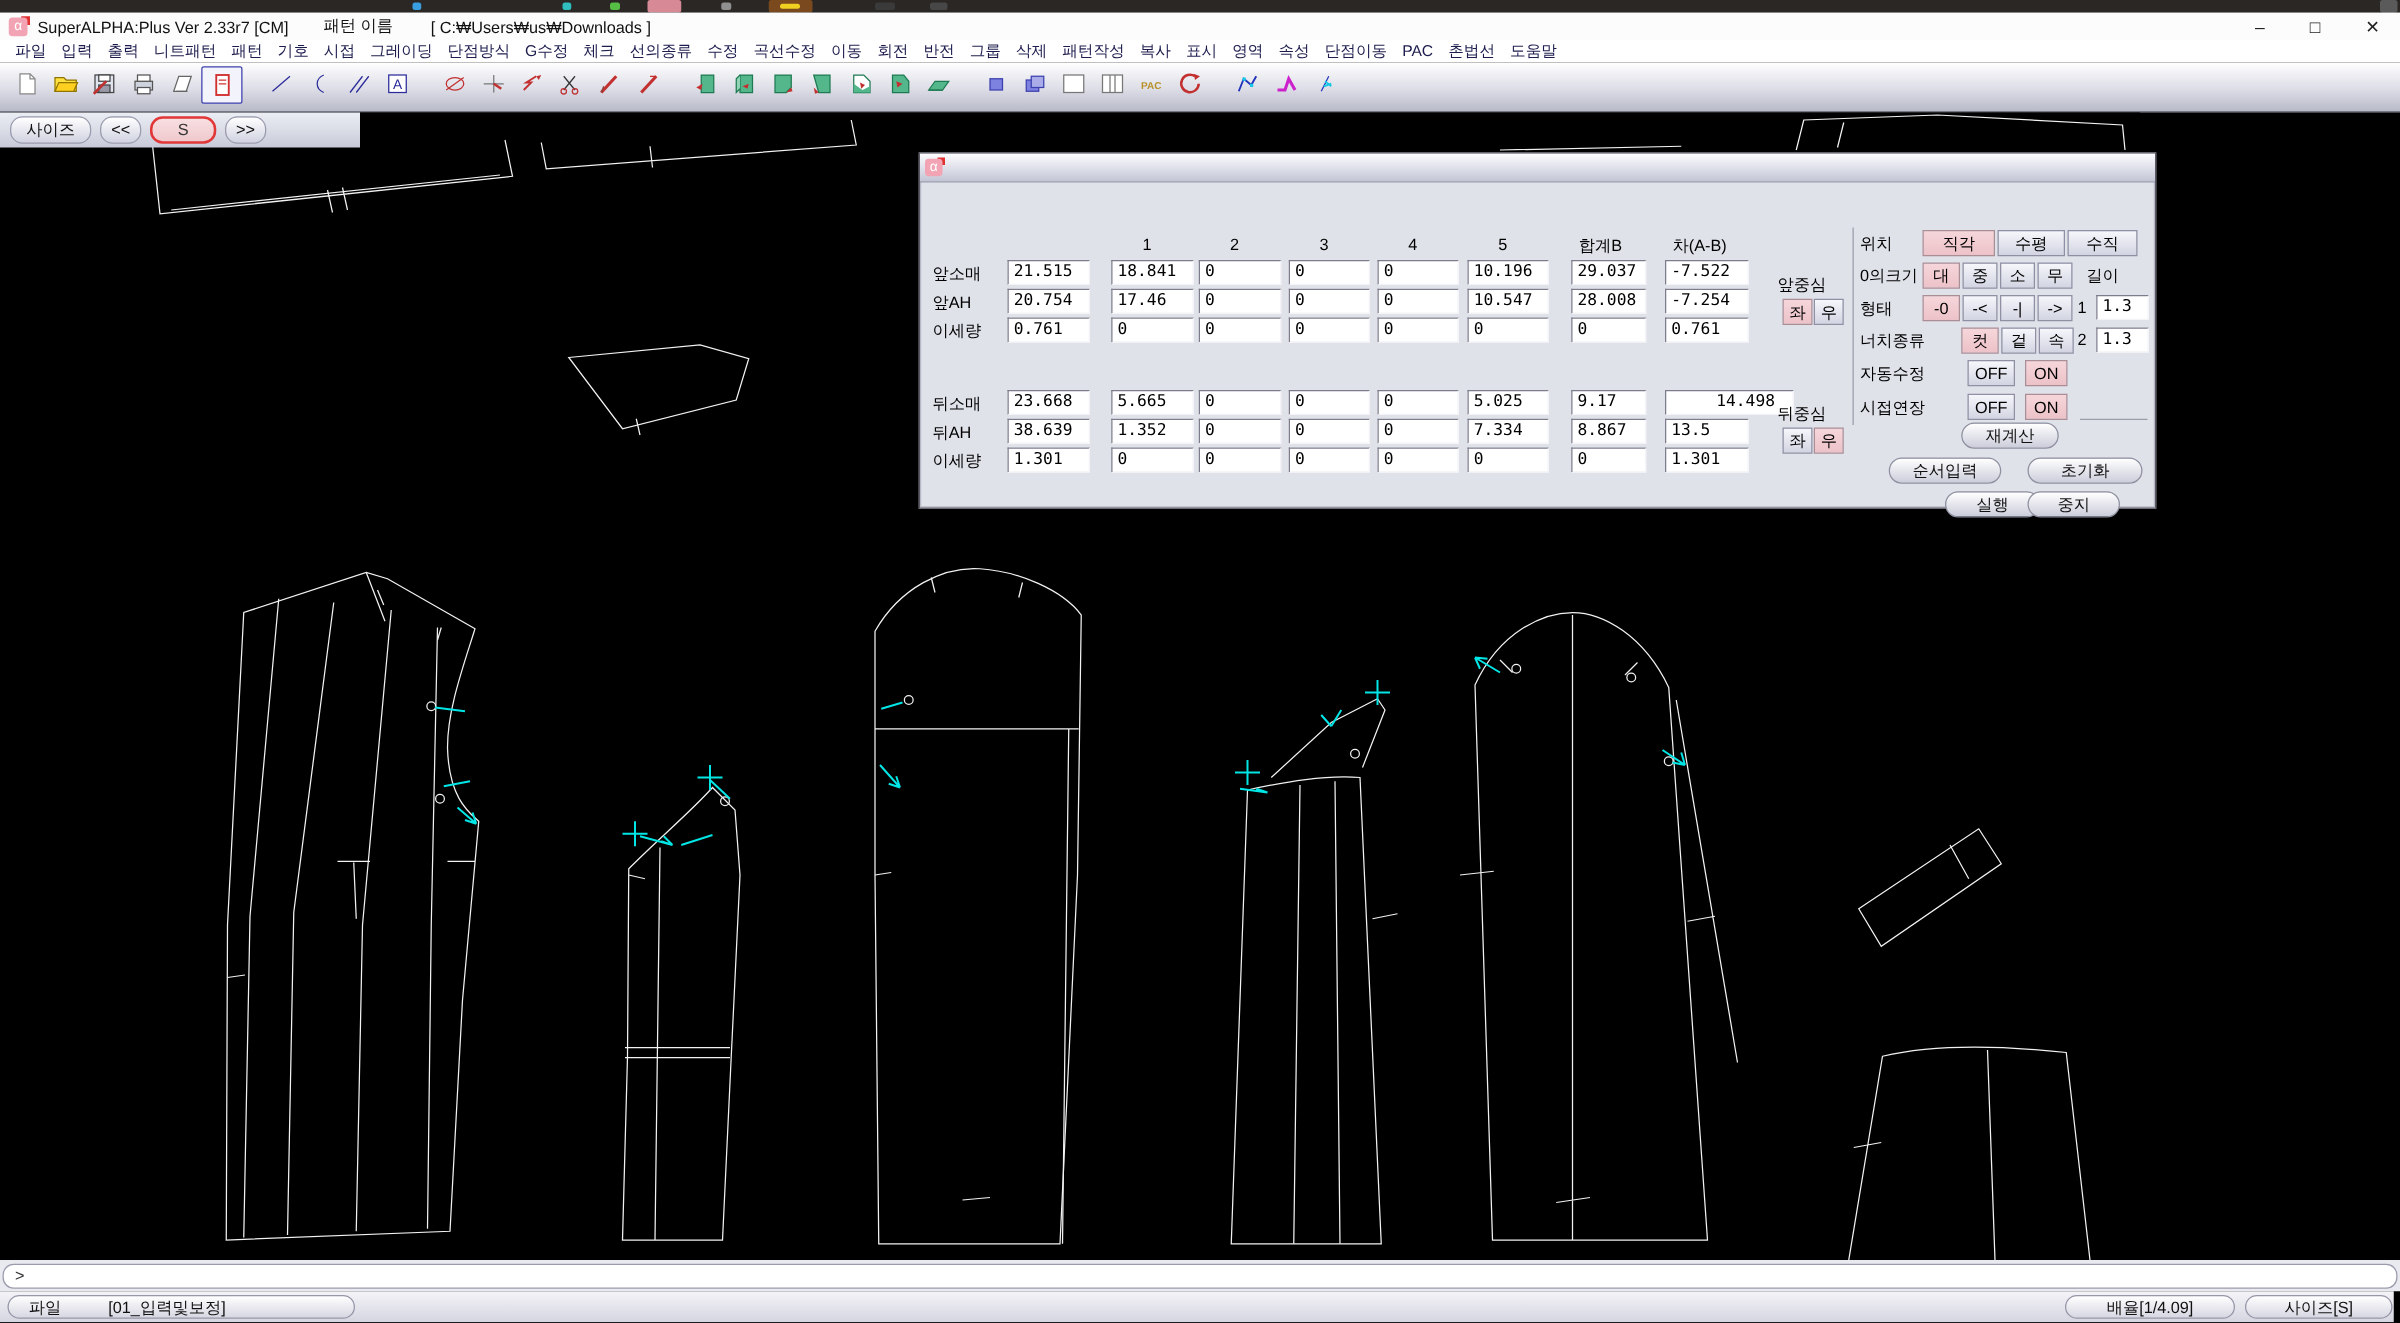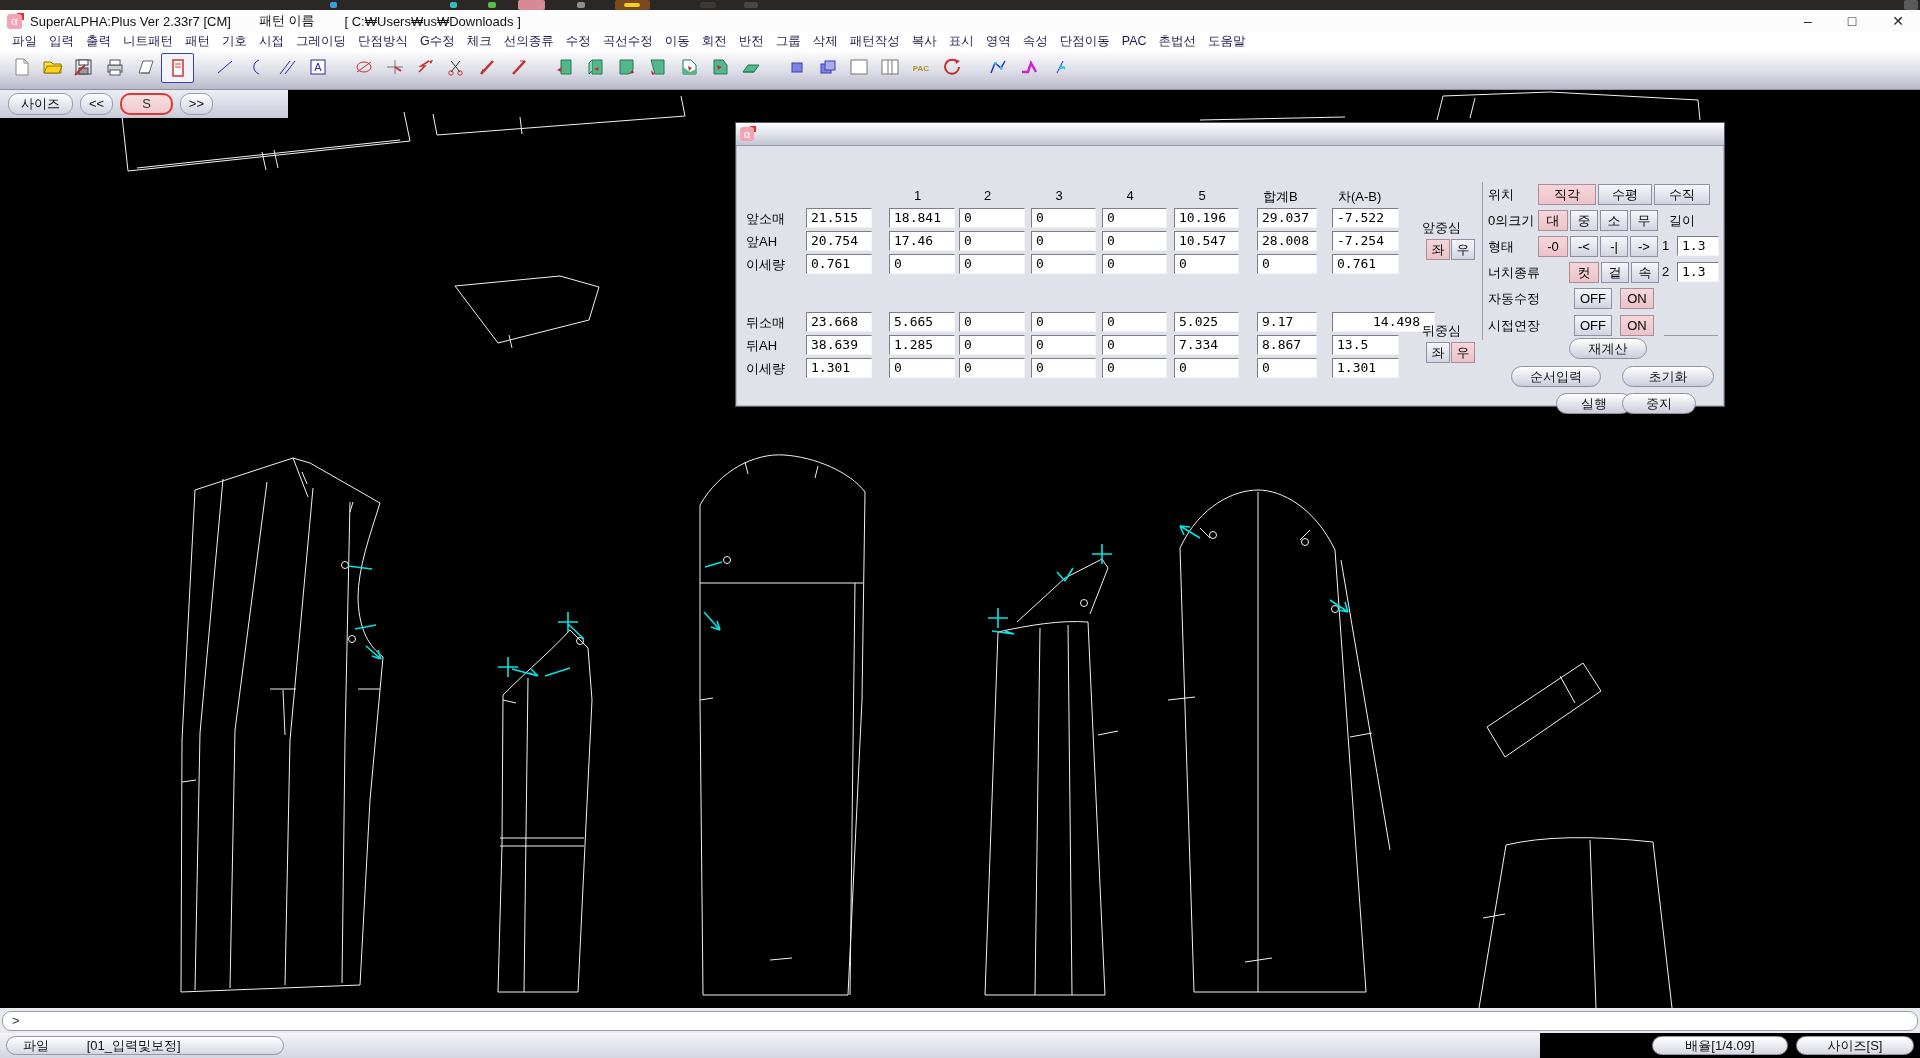--- a/index.html
+++ b/index.html
@@ -62,21 +62,21 @@
   .vline{position:absolute;width:1px;background:#9a9caa;}
   .hline{position:absolute;height:1px;background:#9a9caa;}
   .rbtn{position:absolute;height:21px;border-radius:11px;border:1px solid #8f90a0;
         background:linear-gradient(#ffffff,#cbcdda);font-size:13px;display:flex;
         align-items:center;justify-content:center;color:#111;box-sizing:border-box;}
   
   .cmdbar{position:absolute;left:0;top:1008px;width:1920px;height:25px;background:#e9eaf0;
           display:flex;align-items:center;padding:0 2px;box-sizing:border-box;}
   .cmd-input{flex:1;height:18px;line-height:17px;background:#fff;border:1px solid #9a9bac;
              border-radius:9px;font-size:13px;padding-left:9px;color:#333;}
-  .statusbar{position:absolute;left:0;top:1033px;width:1540px;height:25px;
+  .statusbar{position:absolute;left:0;top:1033px;width:1915px;height:25px;
              background:linear-gradient(#f4f4f8,#d4d5e0);display:flex;align-items:center;}
   .st-pill{position:absolute;height:19px;line-height:18px;border-radius:10px;
            background:linear-gradient(#ffffff,#d6d7e2);border:1px solid #9697a8;
            font-size:13px;color:#111;box-sizing:border-box;}
 </style>
 </head>
 <body>
 
 <div class="app">
 
@@ -453,21 +453,21 @@
           <div class="fld" style="left: 70px; top: 166px; width: 60px;">23.668</div>
           <div class="fld" style="left: 153px; top: 166px; width: 60px;">5.665</div>
           <div class="fld" style="left: 223px; top: 166px; width: 60px;">0</div>
           <div class="fld" style="left: 295px; top: 166px; width: 59px;">0</div>
           <div class="fld" style="left: 366px; top: 166px; width: 59px;">0</div>
           <div class="fld" style="left: 438px; top: 166px; width: 59px;">5.025</div>
           <div class="fld" style="left: 521px; top: 166px; width: 54px;">9.17</div>
           <div class="fld" style="left: 596px; top: 166px; width: 61px; padding-left: 40px;">14.498</div>
           <div class="rowlab" style="left: 10px; top: 191px;">뒤AH</div>
           <div class="fld" style="left: 70px; top: 189px; width: 60px;">38.639</div>
-          <div class="fld" style="left: 153px; top: 189px; width: 60px;">1.285</div>
+          <div class="fld" style="left: 153px; top: 189px; width: 60px;">1.352</div>
           <div class="fld" style="left: 223px; top: 189px; width: 60px;">0</div>
           <div class="fld" style="left: 295px; top: 189px; width: 59px;">0</div>
           <div class="fld" style="left: 366px; top: 189px; width: 59px;">0</div>
           <div class="fld" style="left: 438px; top: 189px; width: 59px;">7.334</div>
           <div class="fld" style="left: 521px; top: 189px; width: 54px;">8.867</div>
           <div class="fld" style="left: 596px; top: 189px; width: 61px;">13.5</div>
           <div class="rowlab" style="left: 10px; top: 214px;">이세량</div>
           <div class="fld" style="left: 70px; top: 212px; width: 60px;">1.301</div>
           <div class="fld" style="left: 153px; top: 212px; width: 60px;">0</div>
           <div class="fld" style="left: 223px; top: 212px; width: 60px;">0</div>

